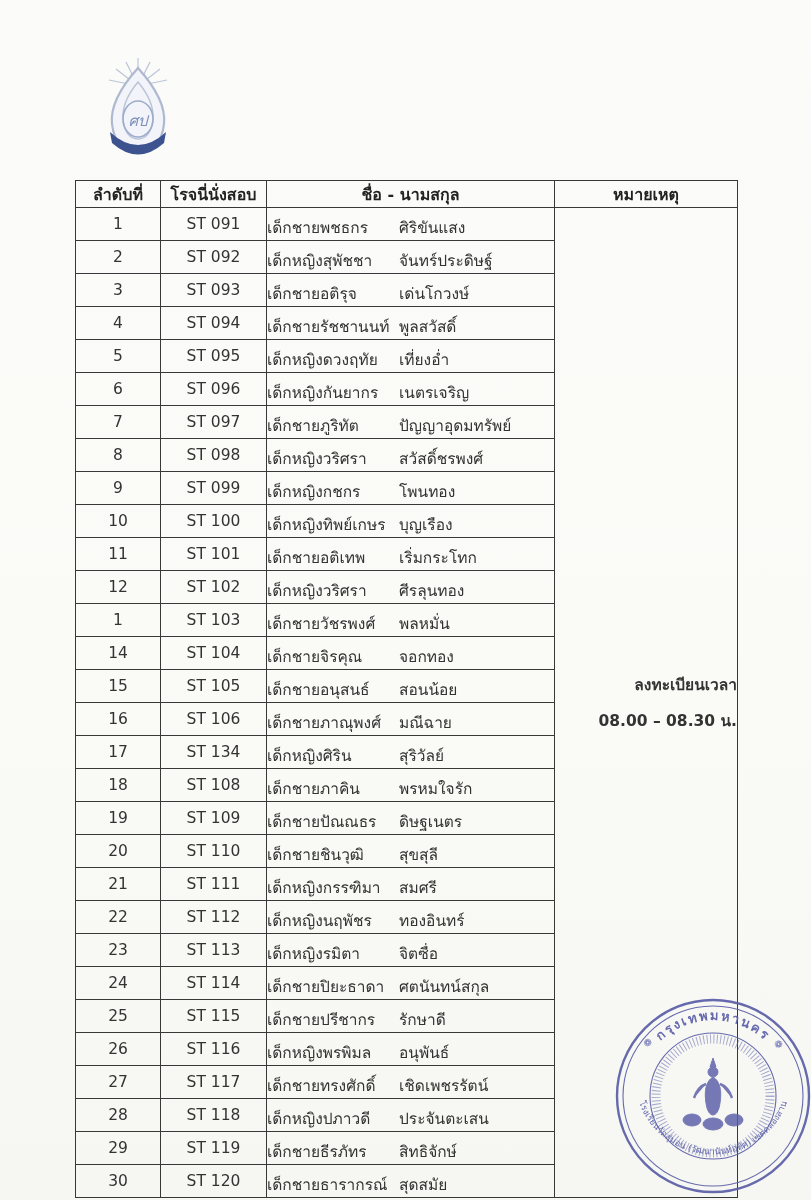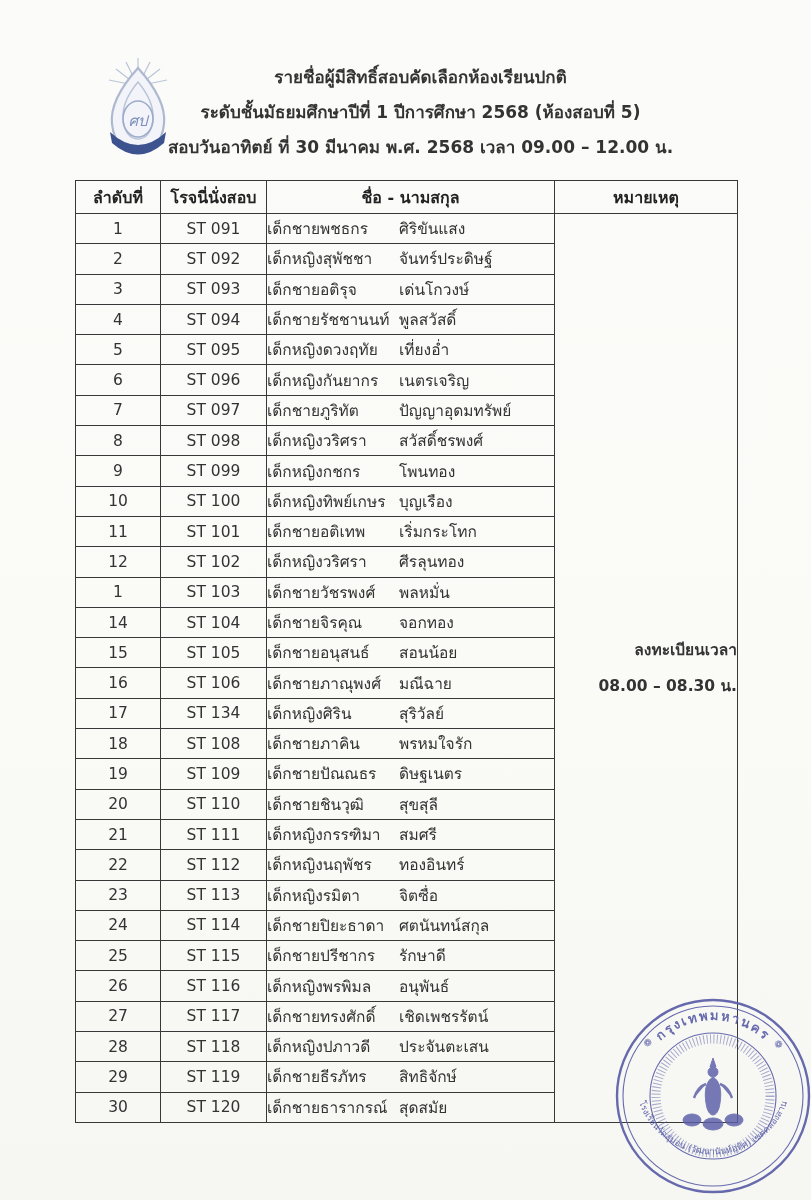--- a/index.html
+++ b/index.html
@@ -39,39 +39,40 @@
   table.roster {
     position: absolute;
     left: 75px;
     top: 180px;
     width: 662px;
     border-collapse: collapse;
     table-layout: fixed;
   }
   table.roster th {
     border: 1px solid #383838;
-    height: 33px;
+    height: 27px;
     font-size: 16px;
     font-weight: bold;
     color: #222;
     background: transparent;
   }
   table.roster td {
     border: 1px solid #383838;
     height: 30.3px;
     font-size: 15.5px;
     color: #333;
     padding: 0;
   }
   td.cell-center { text-align: center; }
   td.name-cell { padding-left: 10px; }
   .name-grid {
     display: grid;
     grid-template-columns: 46% 54%;
     align-items: center;
+    margin-top: 7px;
   }
   td.remark-cell {
     text-align: right;
     vertical-align: middle;
     font-weight: 600;
     font-size: 16px;
     color: #222;
   }
   td.remark-cell .remark-line { line-height: 36px; }
   
@@ -103,25 +104,20 @@
       <line x1="42" y1="30" x2="13" y2="24"></line>
       <line x1="42" y1="30" x2="71" y2="24"></line>
     </g>
     <path d="M42,12 C24,32 14,50 16,68 C18,87 29,97 42,97 C55,97 66,87 68,68 C70,50 60,32 42,12 Z" fill="#f2f4f9" stroke="#aeb9d0" stroke-width="2.2"></path>
     <path d="M42,26 C32,38 26,50 27,63 C28,76 34,83 42,83 C50,83 56,76 57,63 C58,50 52,38 42,26 Z" fill="none" stroke="#b9c3d7" stroke-width="1.4"></path>
     <ellipse cx="42" cy="63" rx="15" ry="18" fill="none" stroke="#9daccB" stroke-width="1.6"></ellipse>
     <text x="42" y="70" text-anchor="middle" font-size="15" font-style="italic" fill="#7c8fba">ศป</text>
     <path d="M14,76 Q42,102 70,76 L68,87 Q42,110 16,87 Z" fill="#3d5390"></path>
   </svg>
 
-  <div class="titles">
-    <div>รายชื่อผู้มีสิทธิ์สอบคัดเลือกห้องเรียนปกติ</div>
-    <div>ระดับชั้นมัธยมศึกษาปีที่ 1 ปีการศึกษา 2568 (ห้องสอบที่ 5)</div>
-    <div>สอบวันอาทิตย์ ที่ 30 มีนาคม พ.ศ. 2568 เวลา 09.00 – 12.00 น.</div>
-  </div>
 
   <table class="roster">
     <colgroup>
       <col style="width:85px">
       <col style="width:106px">
       <col style="width:288px">
       <col style="width:183px">
     </colgroup>
     <thead>
       <tr>

